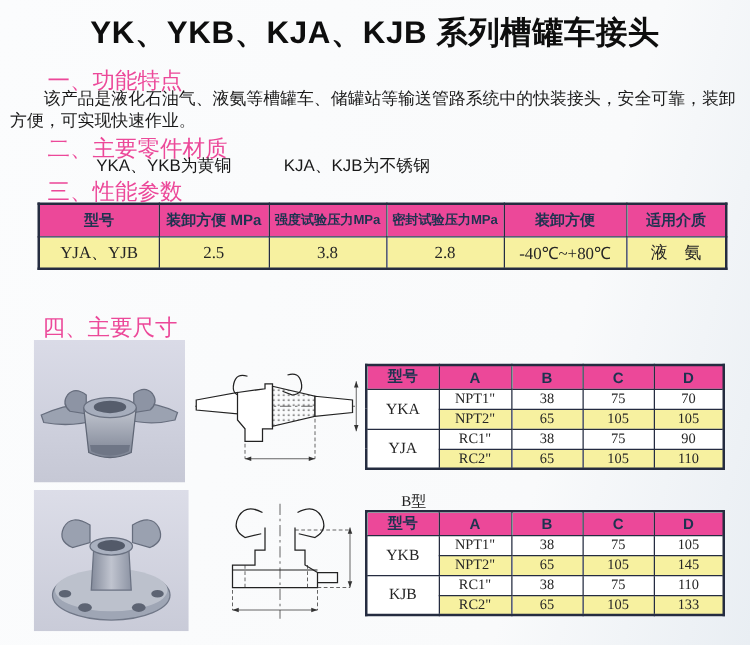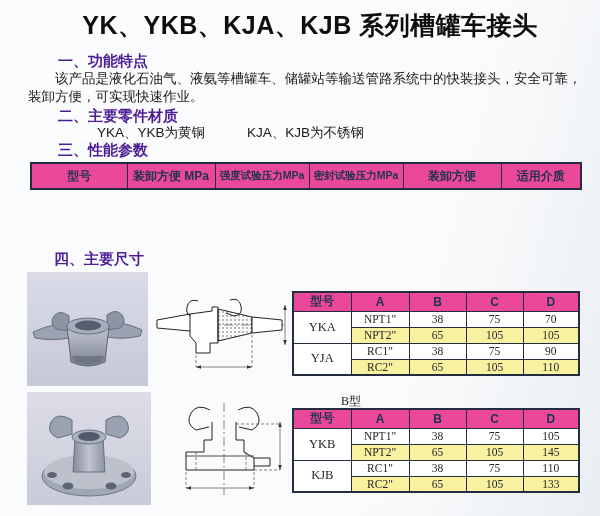--- a/index.html
+++ b/index.html
@@ -4,31 +4,31 @@
 <style>
   * { box-sizing: border-box; margin: 0; padding: 0; }
   html,body { width: 600px; height: 516px; }
   body {
     position: relative;
     overflow: hidden;
     font-family: "Liberation Sans", sans-serif;
     color: #1c1c1c;
     background: linear-gradient(105deg, #fbfcfd 0%, #f9fafb 72%, #e9eef3 100%);
   }
-  .abs { position: absolute; padding-left: 20px; }
+  .abs { position: absolute; }
   .title {
     top: 9px; left: 0; width: 600px;
     text-align: center;
     font-size: 25px; font-weight: bold;
     color: #0e0e0e; letter-spacing: 0.5px;
   }
   .sec {
     left: 38px;
-    font-size: 15px; font-weight: bold;
-    color: #4c1d95;
+    font-size: 18px; font-weight: normal;
+    color: #ec4899;
   }
   #sec1 { top: 52px; }
   #sec2 { top: 107px; }
   #sec3 { top: 141px; }
   #sec4 { top: 250px; left: 34px; }
   .para {
     top: 70px; left: 8px; width: 586px;
     font-size: 13.5px; line-height: 18px;
     text-indent: 2em; color: #191919;
   }
@@ -89,20 +89,28 @@
       <col style="width:80px">
     </colgroup>
   <tbody>
     <tr>
       <th>型号</th>
       <th>装卸方便 MPa</th>
       <th class="sm">强度试验压力MPa</th>
       <th class="sm">密封试验压力MPa</th>
       <th>装卸方便</th>
       <th>适用介质</th>
+    </tr>
+    <tr class="hl">
+      <td>YJA、YJB</td>
+      <td>2.5</td>
+      <td>3.8</td>
+      <td>2.8</td>
+      <td>-40℃~+80℃</td>
+      <td>液　氨</td>
     </tr>
   </tbody>
 </table>
 
 <div class="abs sec" id="sec4">四、主要尺寸</div>
 
 <div class="img" id="photoA">
   <svg width="121" height="114" viewBox="0 0 121 114">
     <defs>
       <linearGradient id="pgA" x1="0" y1="0" x2="0" y2="1">

